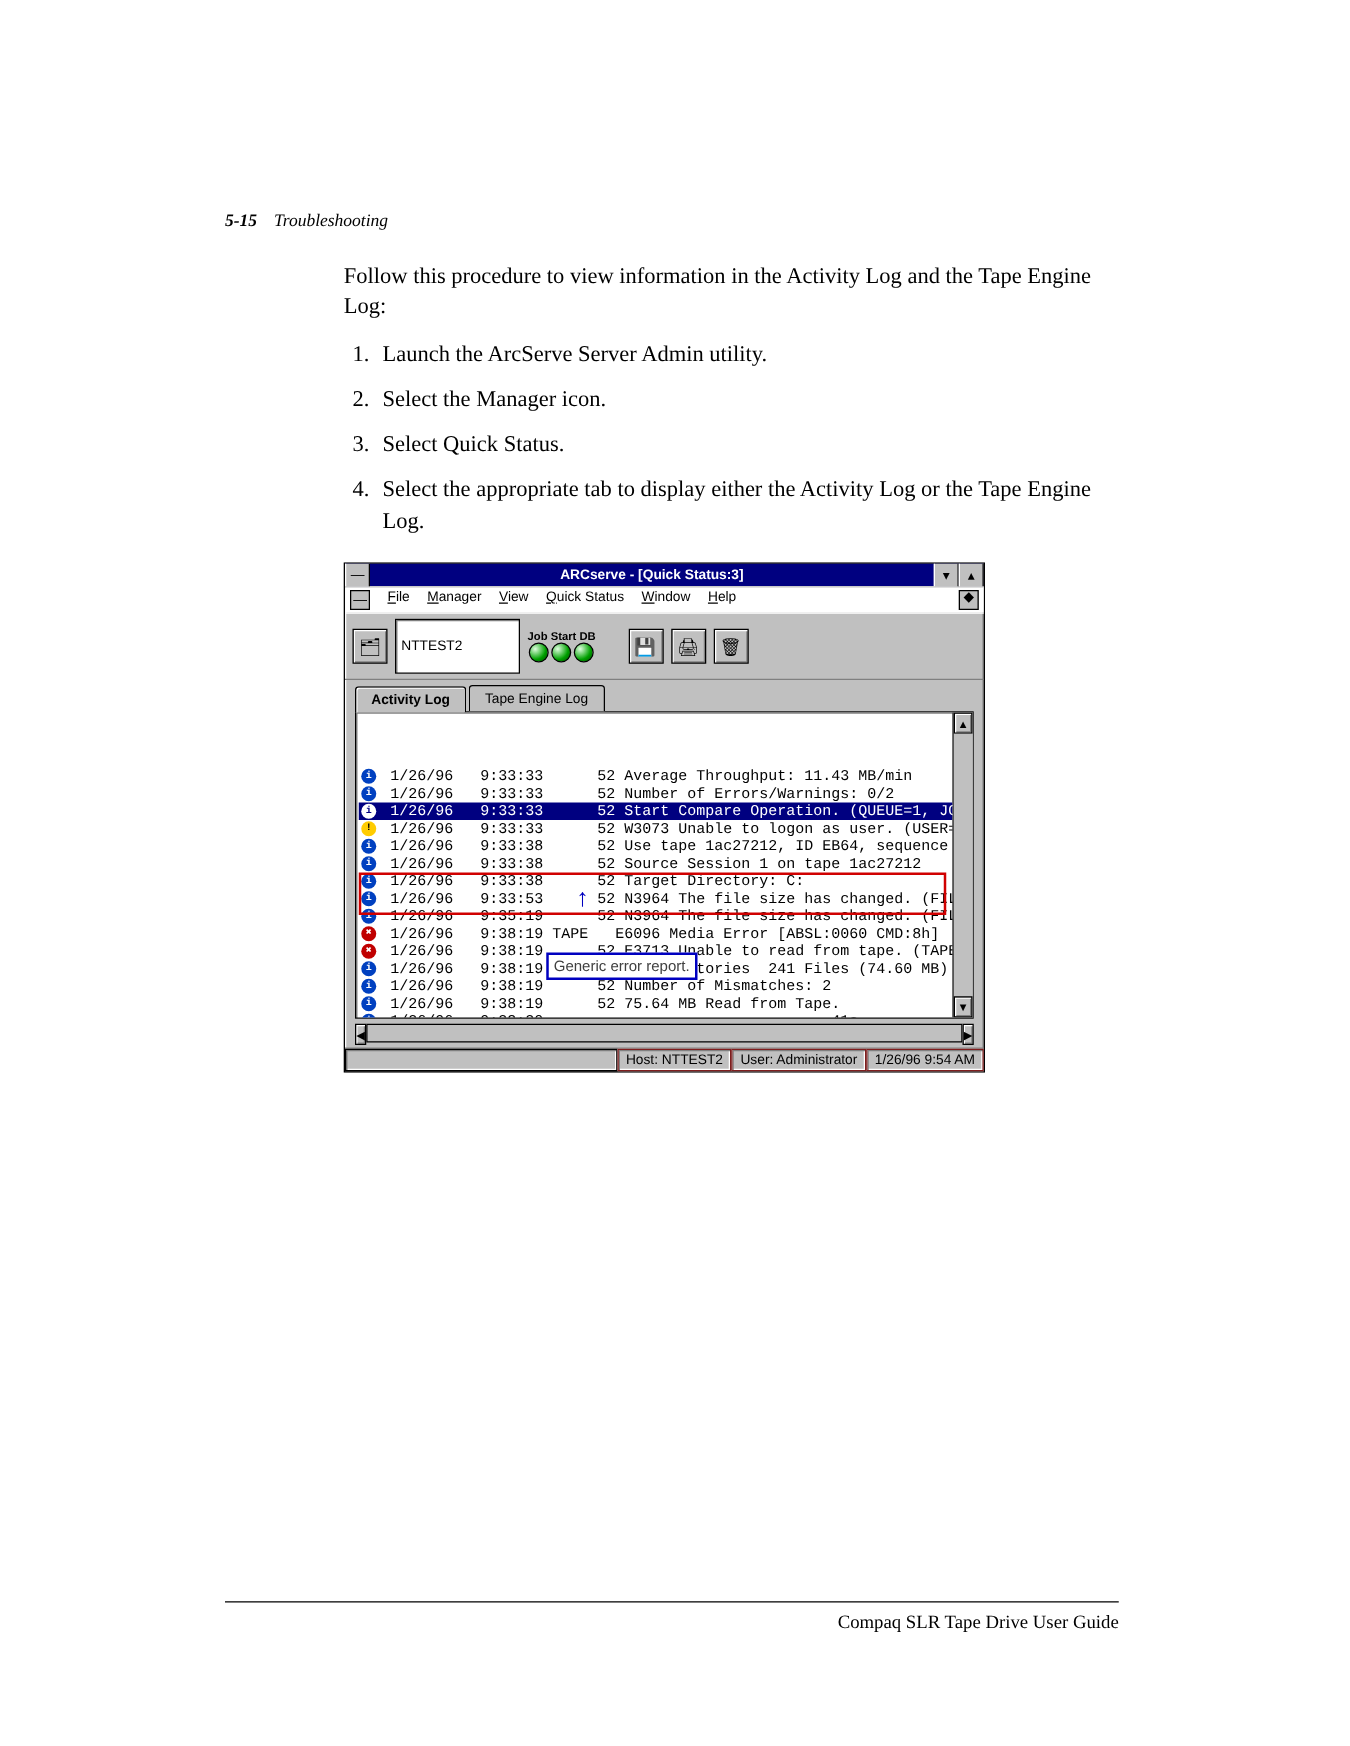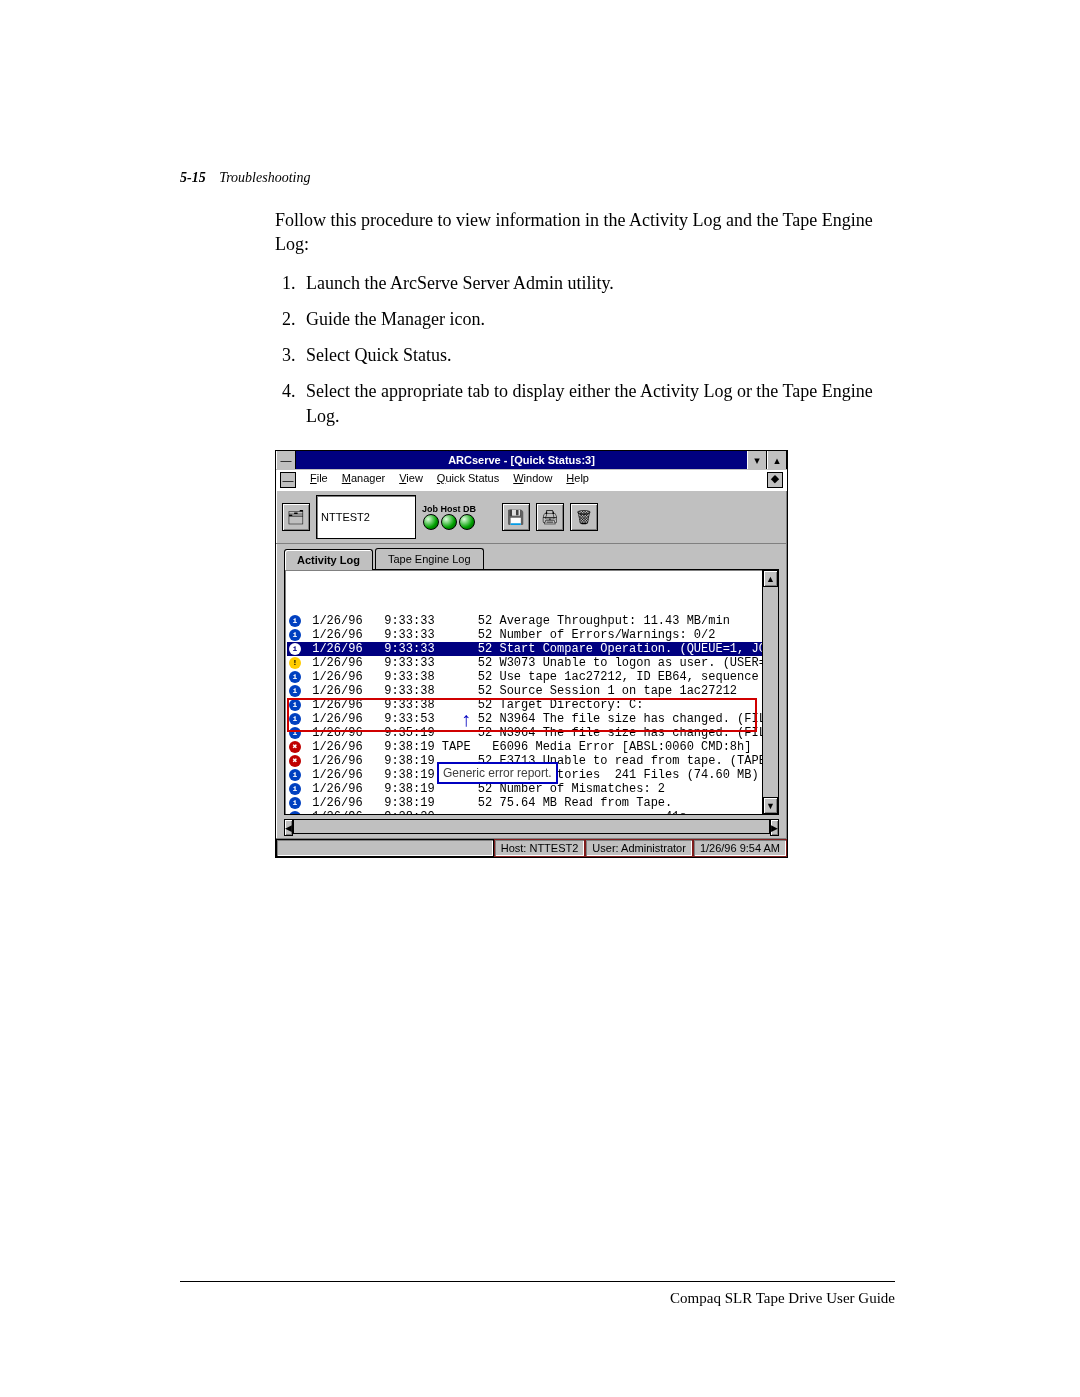--- a/index.html
+++ b/index.html
@@ -258,21 +258,21 @@
 
   <div class="running-head">
     <span class="pagenum">5-15</span>
     <span>Troubleshooting</span>
   </div>
 
   <div class="body-text">
     <p>Follow this procedure to view information in the Activity Log and the Tape Engine Log:</p>
     <ol>
       <li>Launch the ArcServe Server Admin utility.</li>
-      <li>Guide the Manager icon.</li>
+      <li>Select the Manager icon.</li>
       <li>Select Quick Status.</li>
       <li>Select the appropriate tab to display either the Activity Log or the Tape Engine Log.</li>
     </ol>
   </div>
 
   <div class="shot-wrap">
     <div class="mdi-window">
 
       <div class="titlebar">
         <div class="sysbox">—</div>
@@ -289,21 +289,21 @@
         <span><u>Q</u>uick Status</span>
         <span><u>W</u>indow</span>
         <span><u>H</u>elp</span>
         <div class="menubar-end">◆</div>
       </div>
 
       <div class="toolbar">
         <div class="tb-btn">🗂</div>
         <input class="host-field" value="NTTEST2" style="">
         <div class="lamps-wrap">
-          <div class="lamps-label">Job Host DB</div>
+          <div class="lamps-label">Job Start DB</div>
           <div class="lamps">
             <div class="lamp"></div>
             <div class="lamp"></div>
             <div class="lamp"></div>
           </div>
         </div>
         <div style="width:14px"></div>
         <div class="tb-btn">💾</div>
         <div class="tb-btn">🖨</div>
         <div class="tb-btn">🗑</div>

